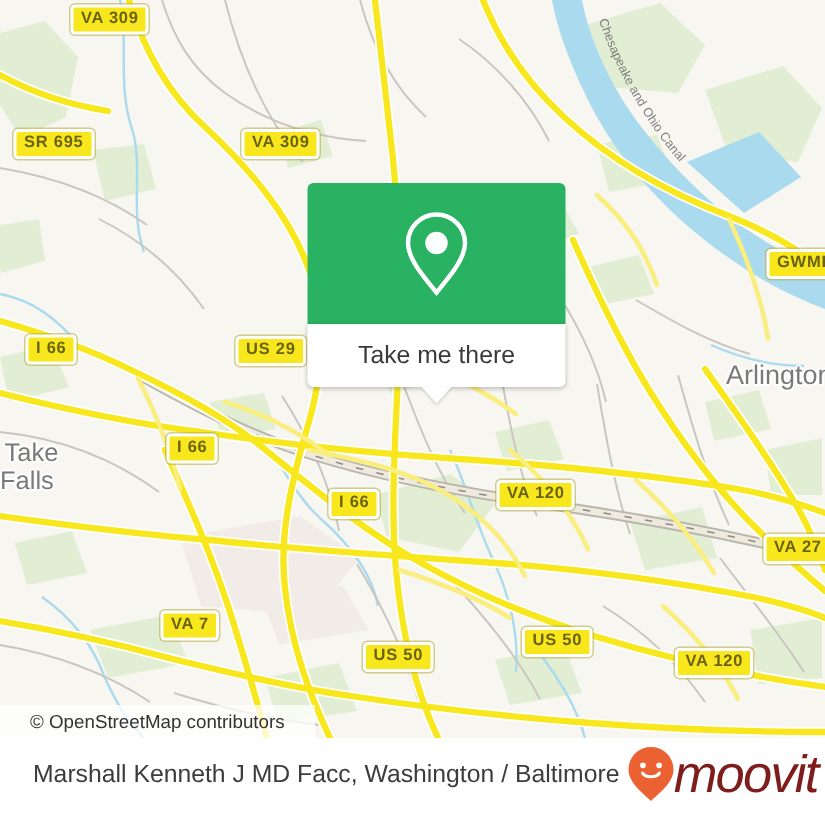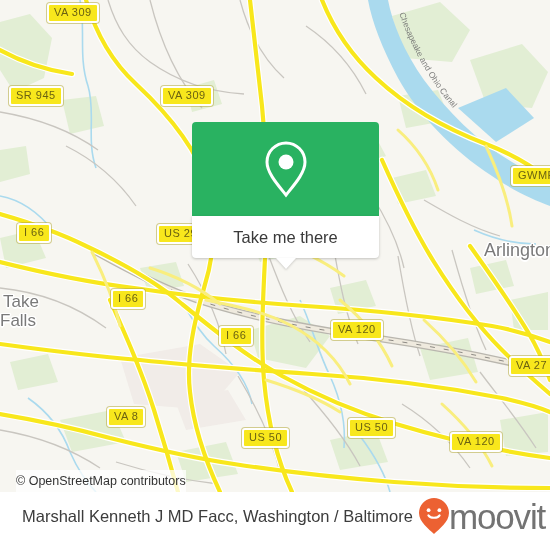--- a/index.html
+++ b/index.html
@@ -8,57 +8,57 @@
 
   #app{position:relative;width:550px;height:550px;overflow:hidden;background:#fff;}
 
   
   #map{position:absolute;left:0;top:0;width:550px;height:492px;
        background:#f7f6f1;overflow:hidden;}
   #map svg{position:absolute;left:0;top:0;}
 
   
   .shield{position:absolute;background:#f8e71c;border:2px solid #ffffff;
-          border-radius:3px;color:#6b6212;font-weight:normal;font-size:11px;
+          border-radius:3px;color:#6b6212;font-weight:bold;font-size:11px;
           letter-spacing:.5px;padding:1px 5px 2px 5px;line-height:13px;
           white-space:nowrap;box-shadow:0 0 0 1px rgba(180,170,60,.55);}
 
   
   .place{position:absolute;color:#7a7a7a;font-size:17px;line-height:19px;
          white-space:nowrap;
          text-shadow:-1.5px 0 #fff,1.5px 0 #fff,0 -1.5px #fff,0 1.5px #fff,
                      -1px -1px #fff,1px -1px #fff,-1px 1px #fff,1px 1px #fff;}
 
   
   #attrib{position:absolute;left:0;bottom:0;height:22px;line-height:22px;
-          padding:0 0;background:rgba(255,255,255,.75);color:#333;
-          font-size:12.5px;white-space:nowrap;margin-left:16px;}
-
-  
-  #popup{position:absolute;left:192px;top:122px;width:187px;}
+          padding:0 20px;background:rgba(255,255,255,.75);color:#333;
+          font-size:12.5px;white-space:nowrap;}
+
+  
+  #popup{position:absolute;left:205px;top:122px;width:172px;}
   #pop-top{height:94px;background:#29b261;border-radius:4px 4px 0 0;
            display:flex;align-items:center;justify-content:center;}
   #pop-bot{height:42px;background:#fff;border-radius:0 0 4px 4px;
            display:flex;align-items:center;justify-content:center;
            box-shadow:0 1px 3px rgba(0,0,0,.22);position:relative;}
   #pop-bot span{color:#3a3a3a;font-size:16.5px;}
   #pop-tail{position:absolute;left:50%;top:100%;margin-left:-10px;
             width:0;height:0;border-left:10px solid transparent;
             border-right:10px solid transparent;border-top:11px solid #fff;
             filter:drop-shadow(0 1px 1px rgba(0,0,0,.18));}
 
   
   #footer{position:absolute;left:3px;top:492px;width:550px;height:48px;
           background:#ffffff;display:flex;align-items:center;}
   #footer-title{margin-left:19px;color:#3c3c3c;font-size:16.5px;
                 white-space:nowrap;}
   #brand{position:absolute;right:8px;top:50%;transform:translateY(-50%);
          display:flex;align-items:center;}
-  #brand-word{color:#737373;font-size:35px;letter-spacing:-1.2px;
-              line-height:35px;margin-left:-2px;}
+  #brand-word{color:#7f1d1d;font-size:35px;letter-spacing:-1.2px;
+              line-height:35px;margin-left:-2px;font-style:italic;}
 </style>
 </head>
 <body>
 
 <div id="app">
 
   <div id="map">
 
     <svg width="550" height="492" viewBox="0 0 550 492">
 
@@ -213,30 +213,30 @@
 
       <defs>
         <path id="canalpath" d="M398 10 C408 40 424 72 448 102 C470 128 492 148 512 162"></path>
       </defs>
       <text font-size="8.5" fill="#6b6b6b" font-family="Liberation Sans, sans-serif" opacity=".85">
         <textPath href="#canalpath" startOffset="2%">Chesapeake and Ohio Canal</textPath>
       </text>
     </svg>
 
     <div class="shield" style="left:47px;top:3px">VA 309</div>
-    <div class="shield" style="left:9px;top:86px">SR 945</div>
+    <div class="shield" style="left:9px;top:86px">SR 695</div>
     <div class="shield" style="left:161px;top:86px">VA 309</div>
     <div class="shield" style="left:17px;top:223px">I 66</div>
     <div class="shield" style="left:157px;top:224px">US 29</div>
     <div class="shield" style="left:111px;top:289px">I 66</div>
     <div class="shield" style="left:219px;top:326px">I 66</div>
     <div class="shield" style="left:331px;top:320px">VA 120</div>
     <div class="shield" style="left:509px;top:356px">VA 27</div>
     <div class="shield" style="left:511px;top:166px">GWMP</div>
-    <div class="shield" style="left:107px;top:407px">VA 8</div>
+    <div class="shield" style="left:107px;top:407px">VA 7</div>
     <div class="shield" style="left:242px;top:428px">US 50</div>
     <div class="shield" style="left:348px;top:418px">US 50</div>
     <div class="shield" style="left:450px;top:432px">VA 120</div>
 
     <div class="place" style="left:3px;top:292px">Take</div>
     <div class="place" style="left:0px;top:311px">Falls</div>
     <div class="place" style="left:484px;top:241px;font-size:18px">Arlington</div>
 
     <div id="attrib">© OpenStreetMap contributors</div>
   </div>

